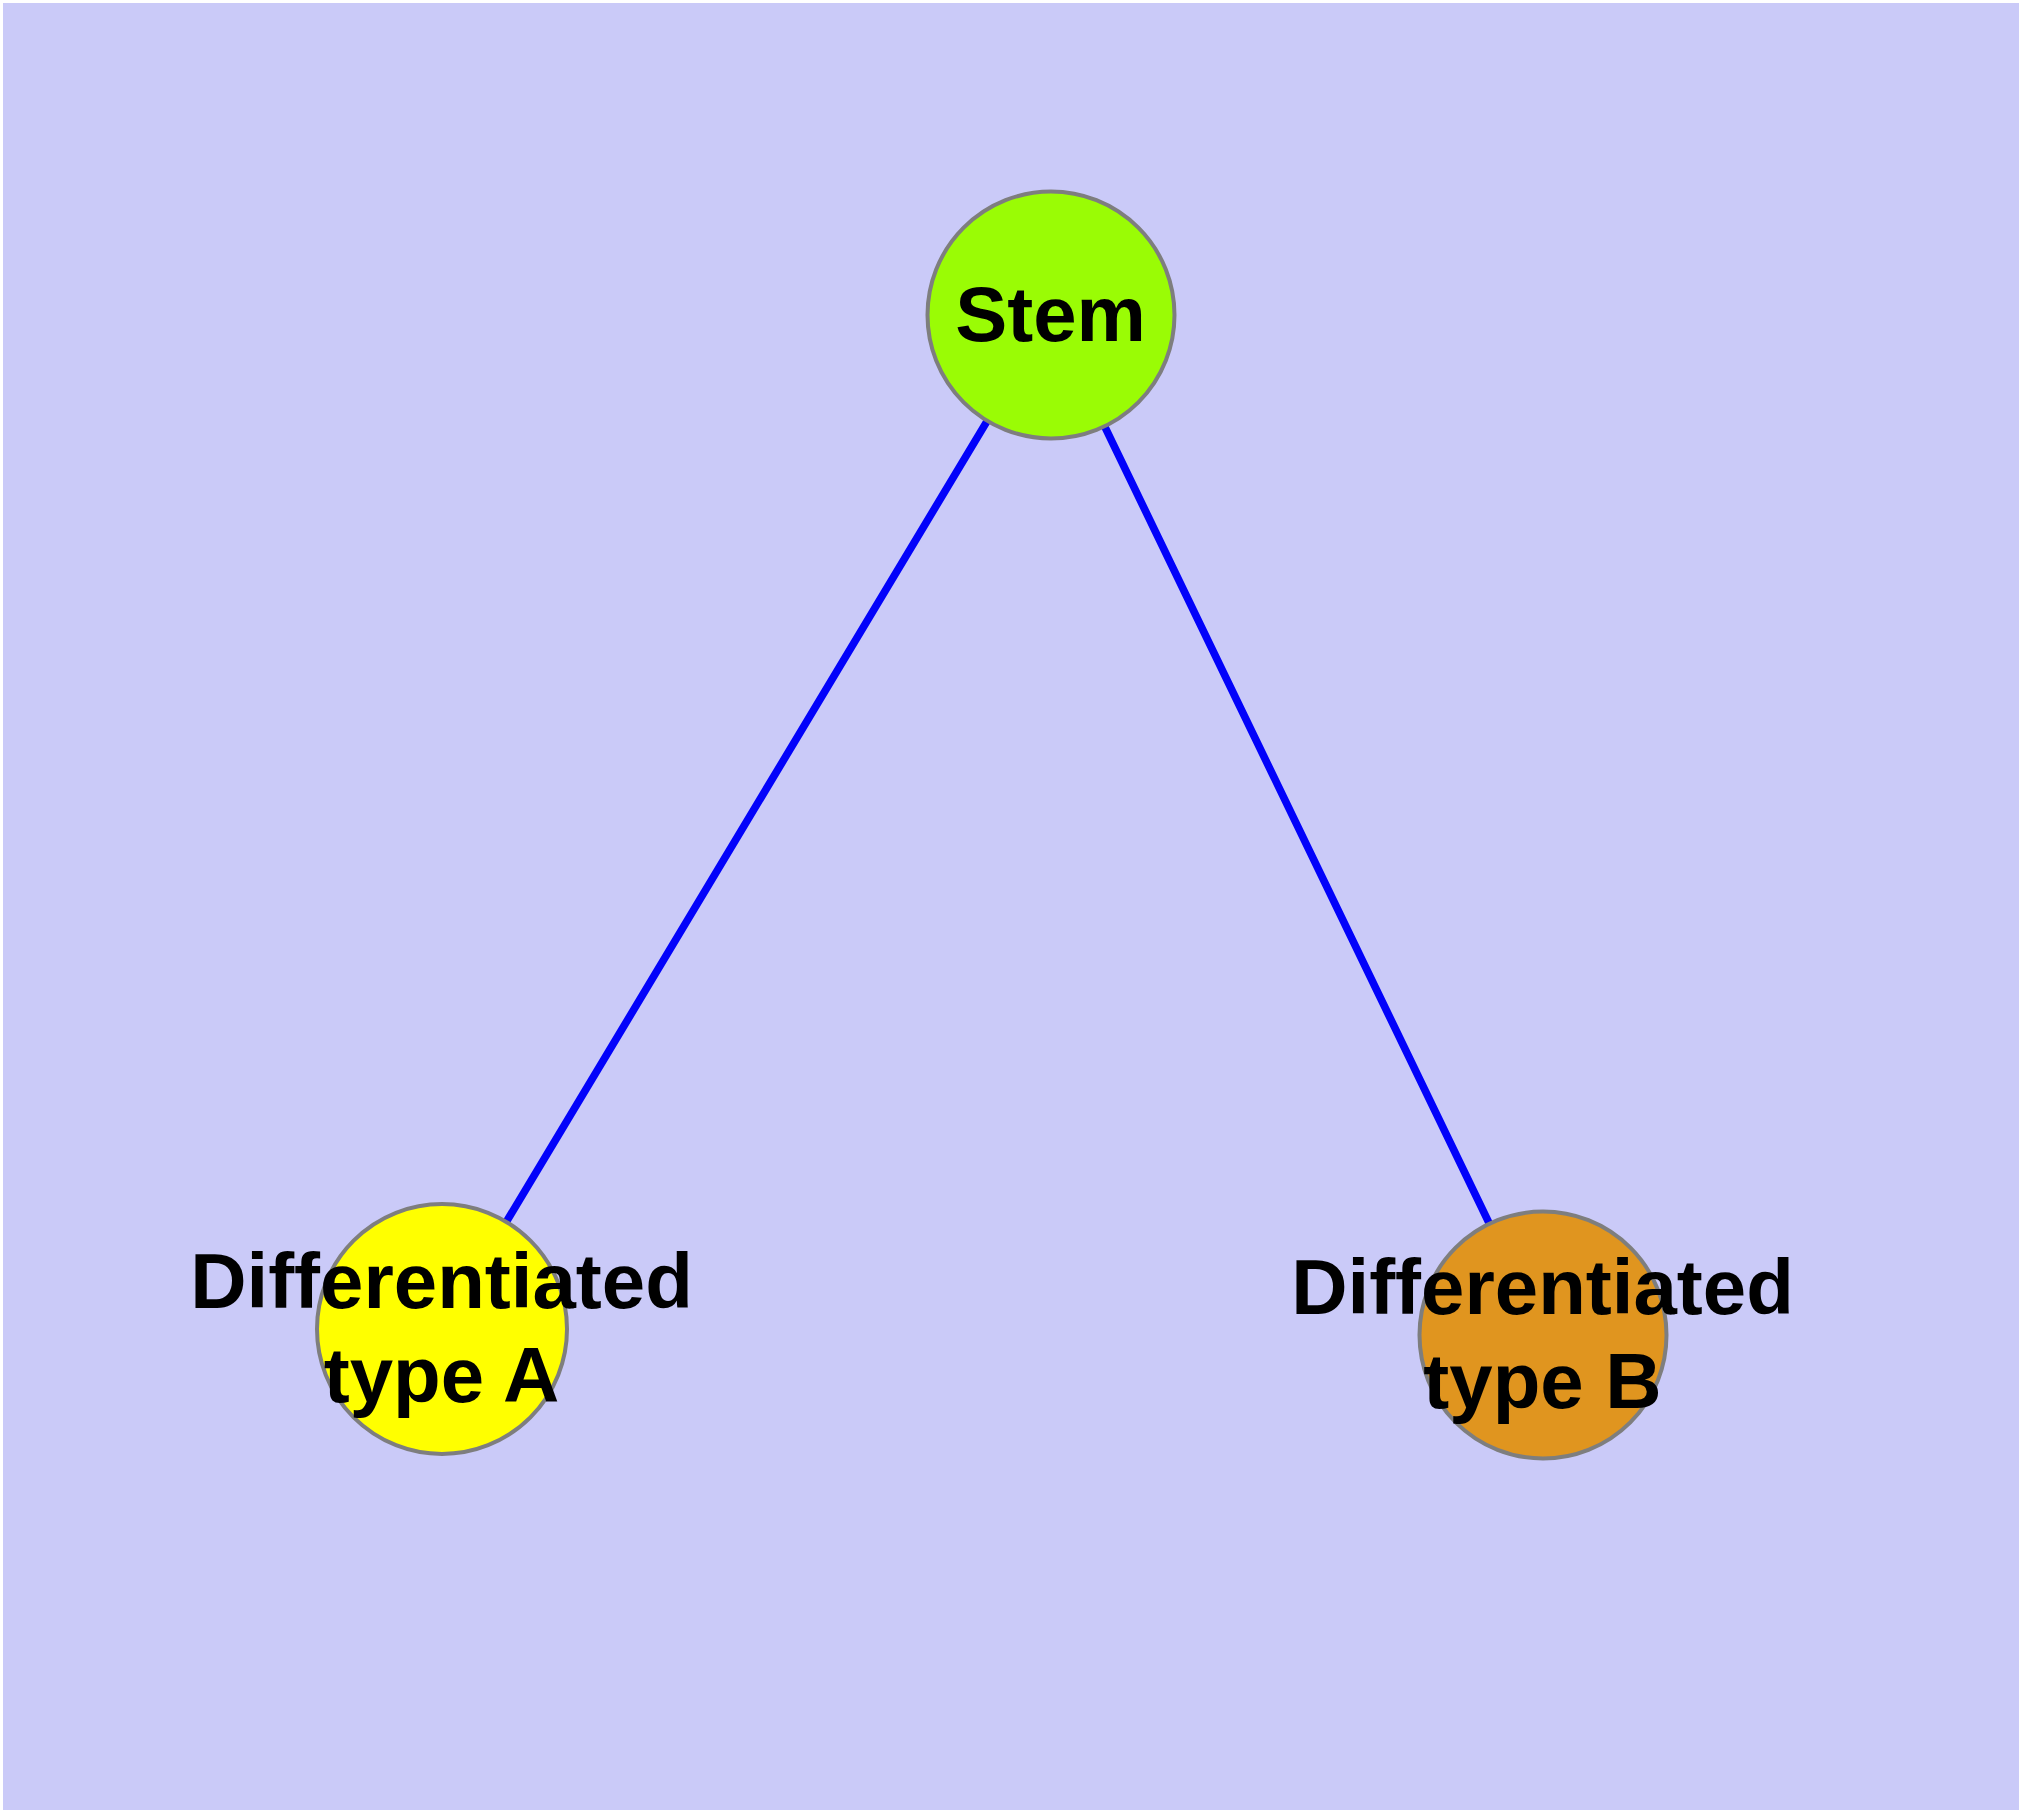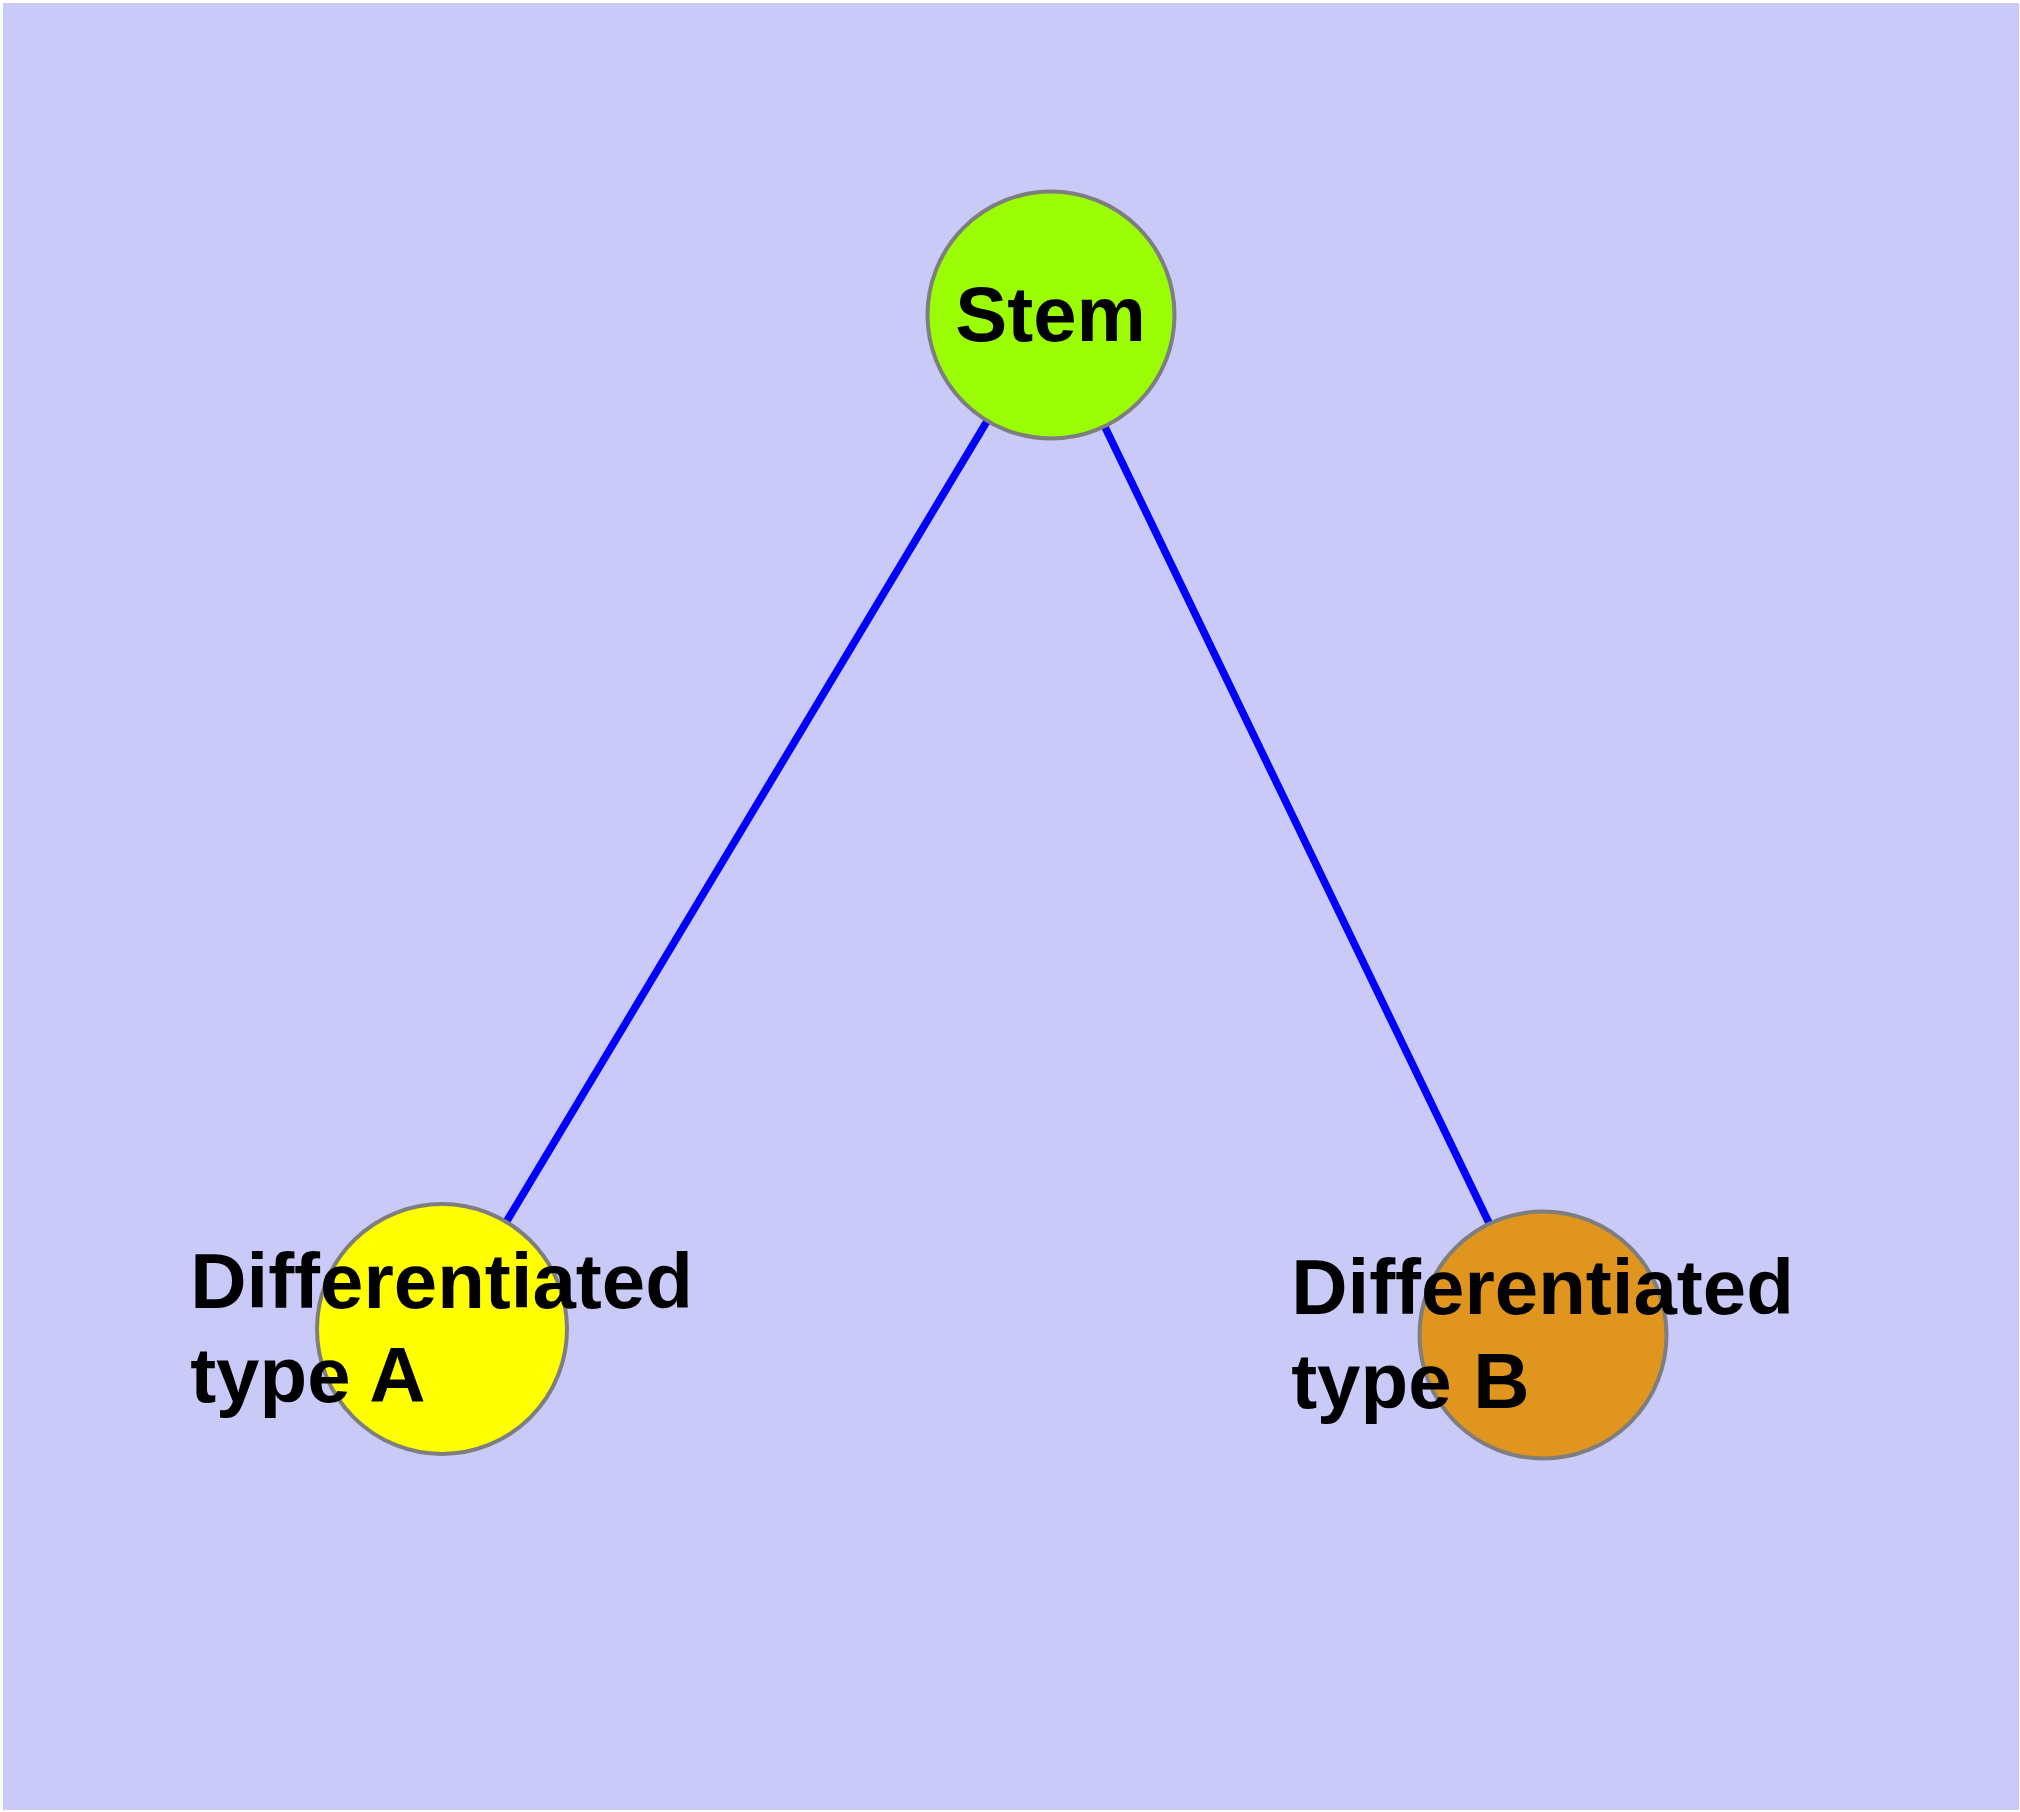--- a/index.html
+++ b/index.html
@@ -26,21 +26,21 @@
     transform: translate(-50%, -50%);
     border-radius: 50%;
     border: 4.2px solid #7e7e7e;
     box-sizing: border-box;
   }
   .label {
     position: absolute;
     transform: translate(-50%, -50%);
     width: max-content;
     white-space: pre-line;
-    text-align: left;
+    text-align: center;
     font-weight: 700;
     font-size: 78px;
     line-height: 1.2;
     color: #000000;
   }
 </style>
 </head>
 <body style="background: rgb(255, 255, 255);">
 
 <div class="canvas" style="background: rgb(202, 202, 248);">

